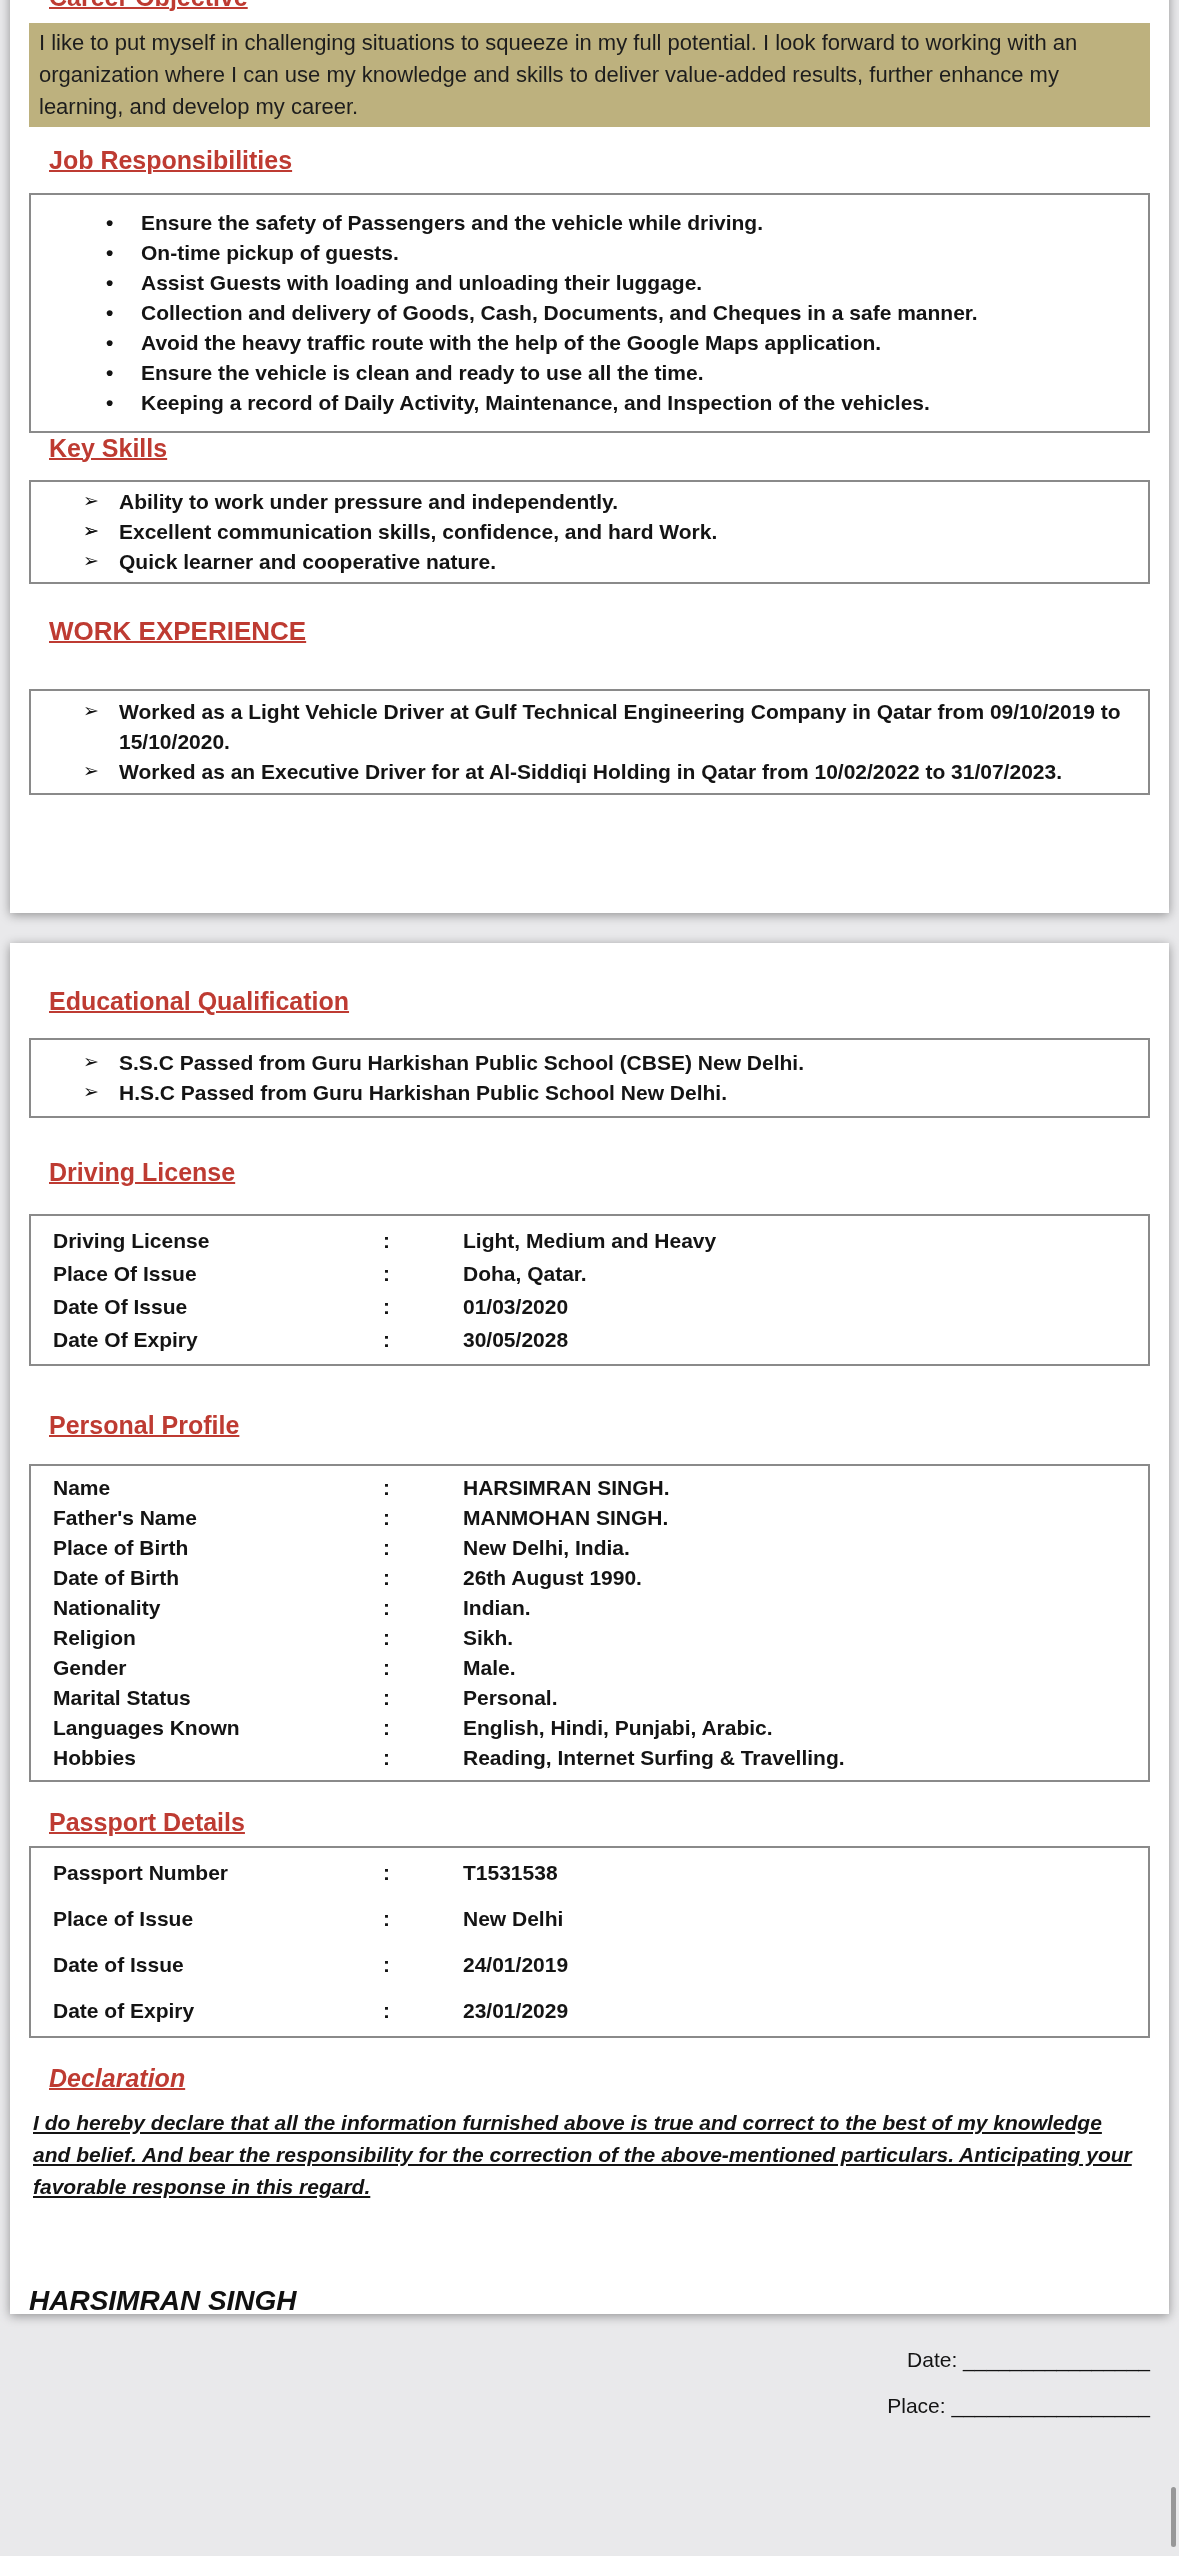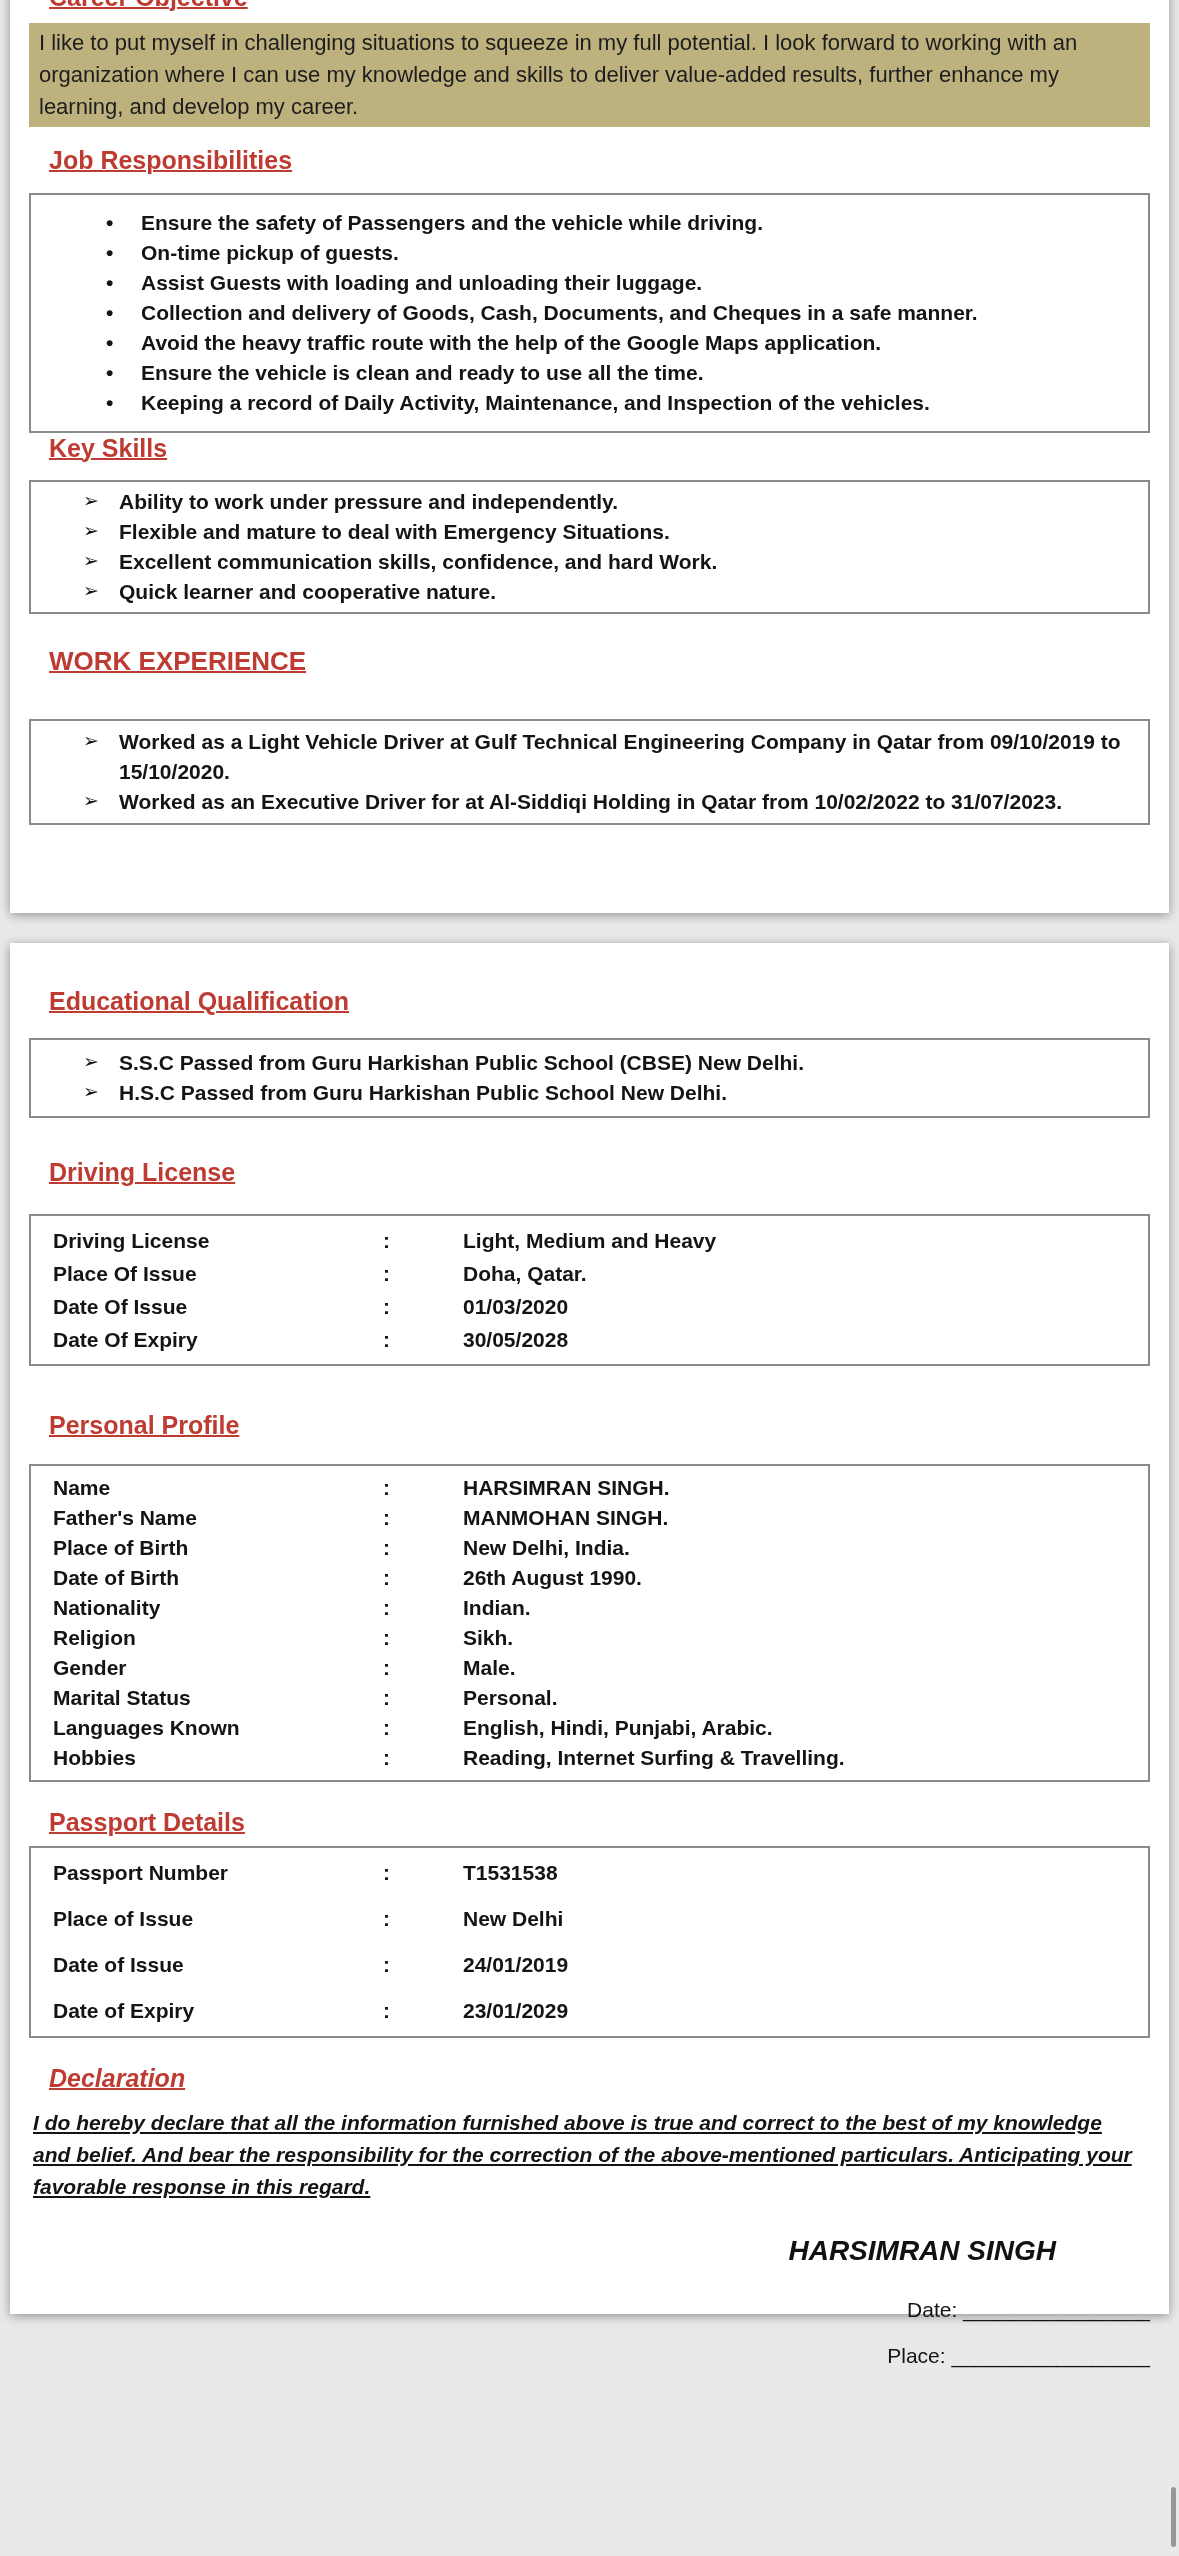--- a/index.html
+++ b/index.html
@@ -65,21 +65,21 @@
   .kv-pp .kv-row{line-height:30px}
   .kv-pass .kv-row{line-height:46px}
 
   .decl-text{
     margin-top:14px;font-size:21px;line-height:32px;
     font-weight:700;font-style:italic;color:#141414;
     padding:0 8px 0 4px;
     text-decoration:underline;
   }
   .signature{
-    margin-top:32px;text-align:right;padding-right:94px;
+    margin-top:82px;padding-right:94px;
     font-size:28px;font-weight:700;font-style:italic;color:#111;
   }
   .date-line,.place-line{
     padding-left:48px;font-weight:400;font-size:21px;color:#141414;text-align:right;
   }
   .date-line{margin-top:31px}
   .place-line{margin-top:22px}
 
   .scrollbar-thumb{
     position:absolute;right:3px;top:2487px;width:5px;height:60px;
@@ -144,21 +144,20 @@
     <div class="box box-skills">
       <ul class="list arrow">
 
           <li class="li">
             <span class="marker">➢</span>
             <span>Ability to work under pressure and independently.</span>
           </li>
 
           <li class="li">
             <span class="marker">➢</span>
-            <span>Flexible and mature to deal with Emergency Situations.</span>
           </li>
 
           <li class="li">
             <span class="marker">➢</span>
             <span>Excellent communication skills, confidence, and hard Work.</span>
           </li>
 
           <li class="li">
             <span class="marker">➢</span>
             <span>Quick learner and cooperative nature.</span>

